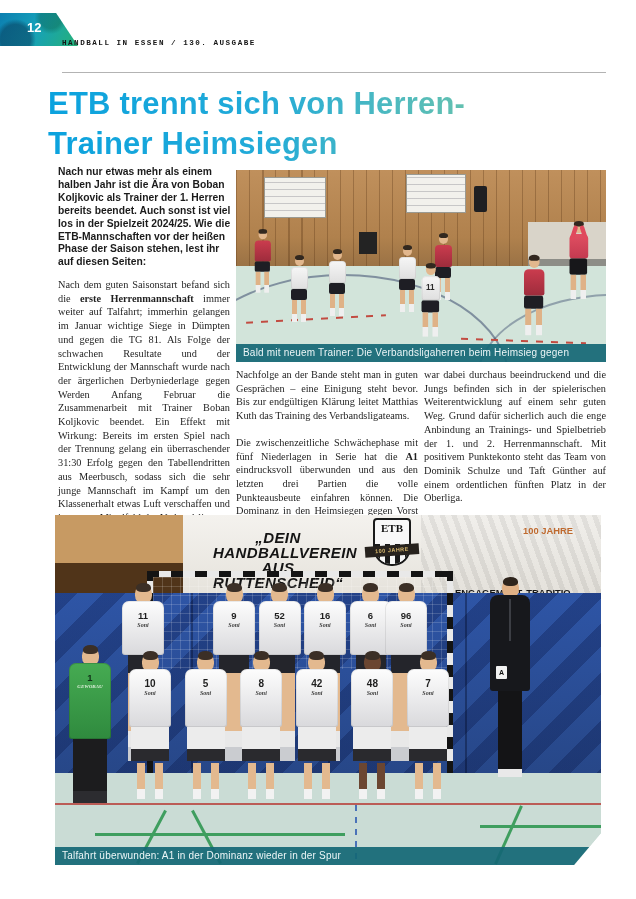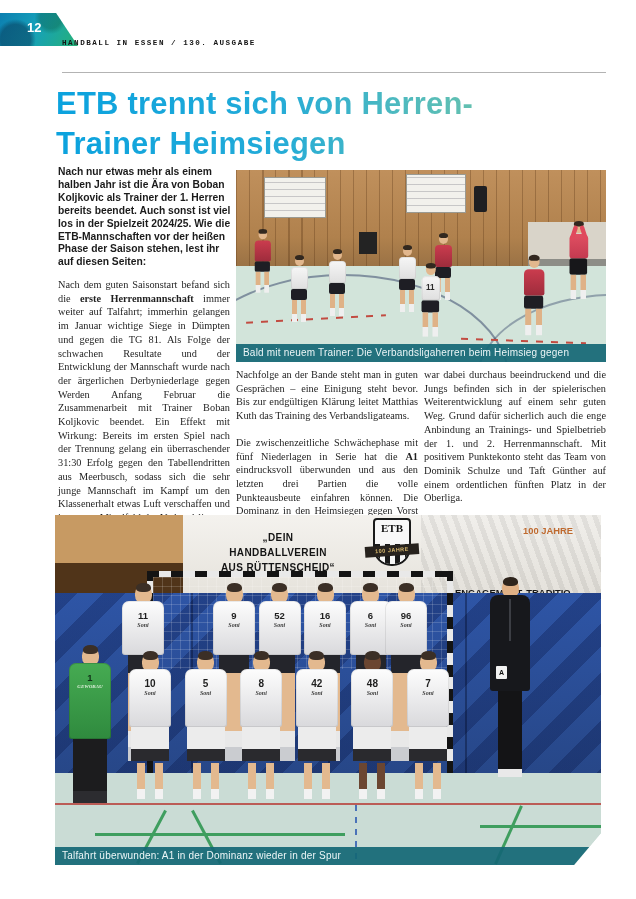--- a/index.html
+++ b/index.html
@@ -11,21 +11,21 @@
     clip-path:polygon(0 0,56px 0,78px 100%,0 100%);
     background:
       radial-gradient(circle at 20% 80%, rgba(8,60,90,.55) 0 22%, transparent 30%),
       radial-gradient(circle at 65% 15%, rgba(10,90,70,.4) 0 18%, transparent 28%),
       linear-gradient(115deg,#0c7fb0 0%,#15a0ba 45%,#27b177 100%);}
   .page-tab span{position:absolute;left:27px;top:7px;color:#fff;font-size:13px;font-weight:800;}
   .kicker{position:absolute;left:62px;top:39px;font-size:7.6px;font-weight:800;
     letter-spacing:1.5px;color:#151515;font-family:Liberation Mono, monospace;}
   .club{position:absolute;left:62px;top:51px;font-size:13px;color:#333;}
   .rule{position:absolute;left:62px;top:72px;width:544px;height:1px;background:#b3b3b3;}
-  .title{position:absolute;left:56px;top:84px;width:546px;margin:0;
+  .title{position:absolute;left:48px;top:84px;width:546px;margin:0;
     font-size:31px;line-height:40px;font-weight:800;letter-spacing:.2px;
     background:linear-gradient(90deg,#0ba2de 0%,#23abd8 40%,#4cb9c0 62%,#7cc89f 92%);
     -webkit-background-clip:text;background-clip:text;-webkit-text-fill-color:transparent;color:transparent;}
   .title .tl{display:block;}
 
   
   .intro{position:absolute;left:58px;top:166px;width:177px;margin:0;
     font-size:10.3px;line-height:12.9px;font-weight:700;color:#1b1b1b;}
   .col{position:absolute;font-family:"Liberation Serif",serif;font-size:10.3px;
     line-height:13.7px;color:#1f1f1f;text-align:justify;hyphens:auto;}
@@ -85,21 +85,21 @@
   .p2-wood{position:absolute;left:0;top:0;width:128px;height:78px;
     background:repeating-linear-gradient(90deg,rgba(90,50,20,.35) 0 2px,transparent 2px 12px),
                linear-gradient(180deg,#cfa univ 0,#c2945e 100%);
     background-color:#c79a63;}
   .p2-woodDark{position:absolute;left:0;top:48px;width:128px;height:30px;background:#503419;}
   .p2-banner{position:absolute;left:128px;top:0;width:418px;height:78px;
     background:linear-gradient(180deg,#f4f2ee,#e6e3dc);}
   .p2-crowd{position:absolute;right:0;top:0;width:180px;height:78px;opacity:.5;
     background:repeating-linear-gradient(70deg,rgba(110,110,110,.28) 0 5px,rgba(210,210,210,.2) 5px 11px);}
   .quote{position:absolute;left:30px;top:15px;width:130px;text-align:center;
-    font-weight:800;font-size:10px;line-height:15px;color:#141414;letter-spacing:.4px;}
+    font-weight:800;font-size:15px;line-height:15px;color:#141414;letter-spacing:.4px;font-style:italic;}
   .crest{position:absolute;left:185px;top:3px;width:48px;height:66px;}
   .shield{position:relative;width:38px;height:48px;margin:0 auto;background:#f8f8f8;
     border:2px solid #1a1a1a;border-radius:4px 4px 48% 48%/4px 4px 40% 40%;overflow:hidden;box-sizing:border-box;}
   .shield .etb{display:block;text-align:center;font-family:"Liberation Serif",serif;
     font-weight:700;font-size:11px;color:#111;margin-top:2px;}
   .shield .stripes{position:absolute;bottom:0;left:0;right:0;height:20px;
     background:repeating-linear-gradient(90deg,#1a1a1a 0 5px,#f6f6f6 5px 10px);}
   .ribbon{position:absolute;top:27px;left:-3px;width:54px;height:11px;background:#27221d;
     transform:rotate(-4deg);color:#d8b96f;font-size:5.5px;font-weight:700;text-align:center;line-height:11px;letter-spacing:.5px;}
   .b-right{position:absolute;left:270px;top:8px;width:146px;overflow:hidden;white-space:nowrap;

